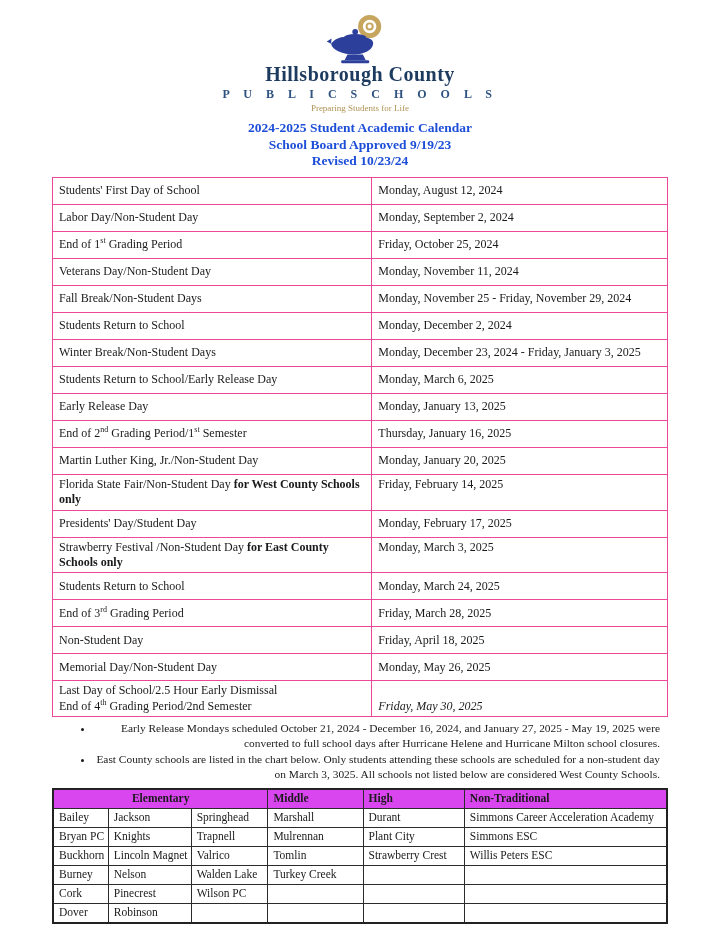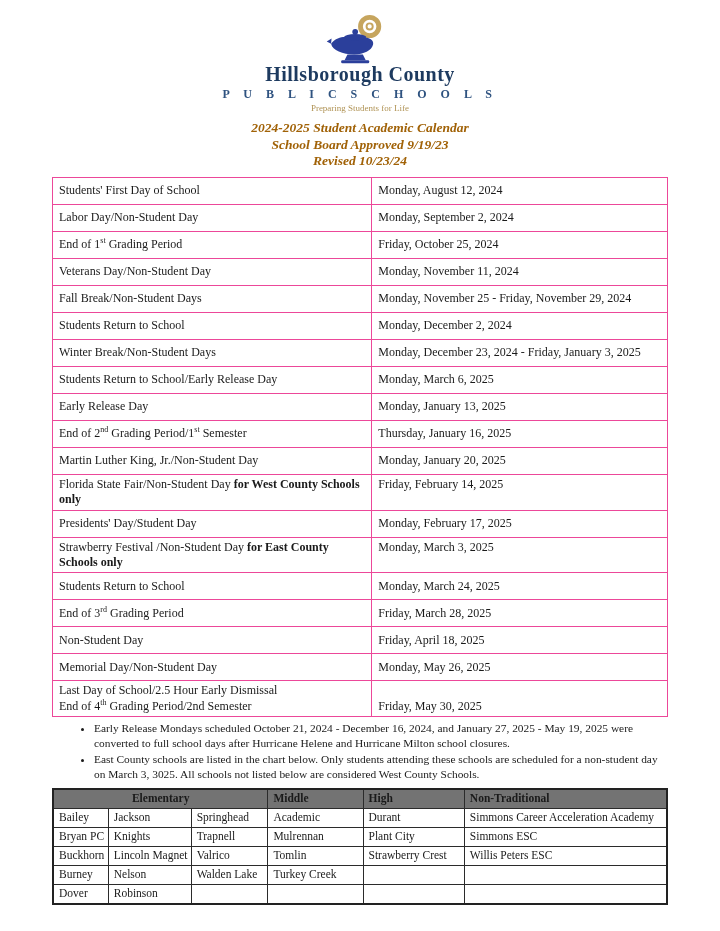--- a/index.html
+++ b/index.html
@@ -18,21 +18,21 @@
   .brand-name {
     font-size: 20px; font-weight: 700; color: #1d3a5f;
     letter-spacing: 0.5px; line-height: 1.05; margin-top: -2px;
   }
   .brand-sub {
     font-size: 12px; font-weight: 600; color: #2f5380;
     letter-spacing: 5.5px; margin-top: 2px;
   }
   .brand-tagline { font-size: 9px; color: #b09355; margin-top: 1px; }
   .title-block { margin-top: 7px; }
-  .title-line { font-size: 13.5px; font-weight: 700; color: #a16207; line-height: 1.23; font-style: italic; }
+  .title-line { font-size: 13.5px; font-weight: 700; color: #1d4ed8; line-height: 1.23; }
 
   
   .cal-table {
     width: 616px; margin: 7px 0 0 52px;
     border-collapse: collapse; table-layout: fixed;
   }
   .cal-table td {
     border: 1px solid #ec4899;
     font-size: 12px; line-height: 1.28;
     padding: 2px 6px; height: 22px;
@@ -44,37 +44,38 @@
   .cal-table .b { font-weight: 700; }
 
   
   .notes {
     margin: 4px 0 0 80px; padding: 0 0 0 14px;
     width: 566px; list-style-type: disc;
   }
   .notes li {
     font-size: 11.4px; line-height: 1.32; color: #1a1a1a;
     margin-bottom: 1px;
+    text-align: right;
   }
 
   
   .schools-table {
     width: 616px; margin: 6px 0 0 52px;
     border-collapse: collapse; table-layout: fixed;
     border: 2px solid #222;
   }
   .schools-table th, .schools-table td {
     border: 1px solid #2b2b2b;
     font-size: 11.5px; line-height: 1.2;
     padding: 1px 5px; height: 16px;
     text-align: left; vertical-align: middle;
     overflow: hidden; white-space: nowrap;
   }
   .schools-table thead th {
-    background: #737373; font-weight: 700;
+    background: #d946ef; font-weight: 700;
   }
   .schools-table thead th.center { text-align: center; }
 </style>
 </head>
 <body>
 
 <div class="page">
 
   <div class="header">
     <svg class="logo-svg" width="70" height="54" viewBox="0 0 72 56">
@@ -170,21 +171,21 @@
         <tr>
           <td class="cal-label"><span>Non-Student Day</span></td>
           <td class="cal-date">Friday, April 18, 2025</td>
         </tr>
         <tr>
           <td class="cal-label"><span>Memorial Day/Non-Student Day</span></td>
           <td class="cal-date">Monday, May 26, 2025</td>
         </tr>
         <tr>
           <td class="cal-label"><span>Last Day of School/2.5 Hour Early Dismissal</span><br><span>End of 4</span><sup>th</sup><span> Grading Period/2nd Semester</span></td>
-          <td class="cal-date" style="vertical-align: bottom;">Friday, May 30, 2025</td>
+          <td class="cal-date" style="vertical-align: bottom; font-style: italic;">Friday, May 30, 2025</td>
         </tr>
       </tbody>
   </table>
 
   <ul class="notes">
       <li>Early Release Mondays scheduled October 21, 2024 - December 16, 2024, and January 27, 2025 - May 19, 2025 were converted to full school days after Hurricane Helene and Hurricane Milton school closures.</li>
       <li>East County schools are listed in the chart below. Only students attending these schools are scheduled for a non-student day on March 3, 3025. All schools not listed below are considered West County Schools.</li>
     </ul>
 
   <table class="schools-table">
@@ -202,21 +203,21 @@
           <th colspan="1">Middle</th>
           <th colspan="1">High</th>
           <th colspan="1">Non-Traditional</th>
         </tr>
     </thead>
     <tbody>
         <tr>
           <td>Bailey</td>
           <td>Jackson</td>
           <td>Springhead</td>
-          <td>Academic</td>
+          <td>Marshall</td>
           <td>Durant</td>
           <td>Simmons Career Acceleration Academy</td>
         </tr>
         <tr>
           <td>Bryan PC</td>
           <td>Knights</td>
           <td>Trapnell</td>
           <td>Mulrennan</td>
           <td>Plant City</td>
           <td>Simmons ESC</td>
@@ -231,20 +232,28 @@
         </tr>
         <tr>
           <td>Burney</td>
           <td>Nelson</td>
           <td>Walden Lake</td>
           <td>Turkey Creek</td>
           <td></td>
           <td></td>
         </tr>
         <tr>
+          <td>Cork</td>
+          <td>Pinecrest</td>
+          <td>Wilson PC</td>
+          <td></td>
+          <td></td>
+          <td></td>
+        </tr>
+        <tr>
           <td>Dover</td>
           <td>Robinson</td>
           <td></td>
           <td></td>
           <td></td>
           <td></td>
         </tr>
       </tbody>
   </table>
 

